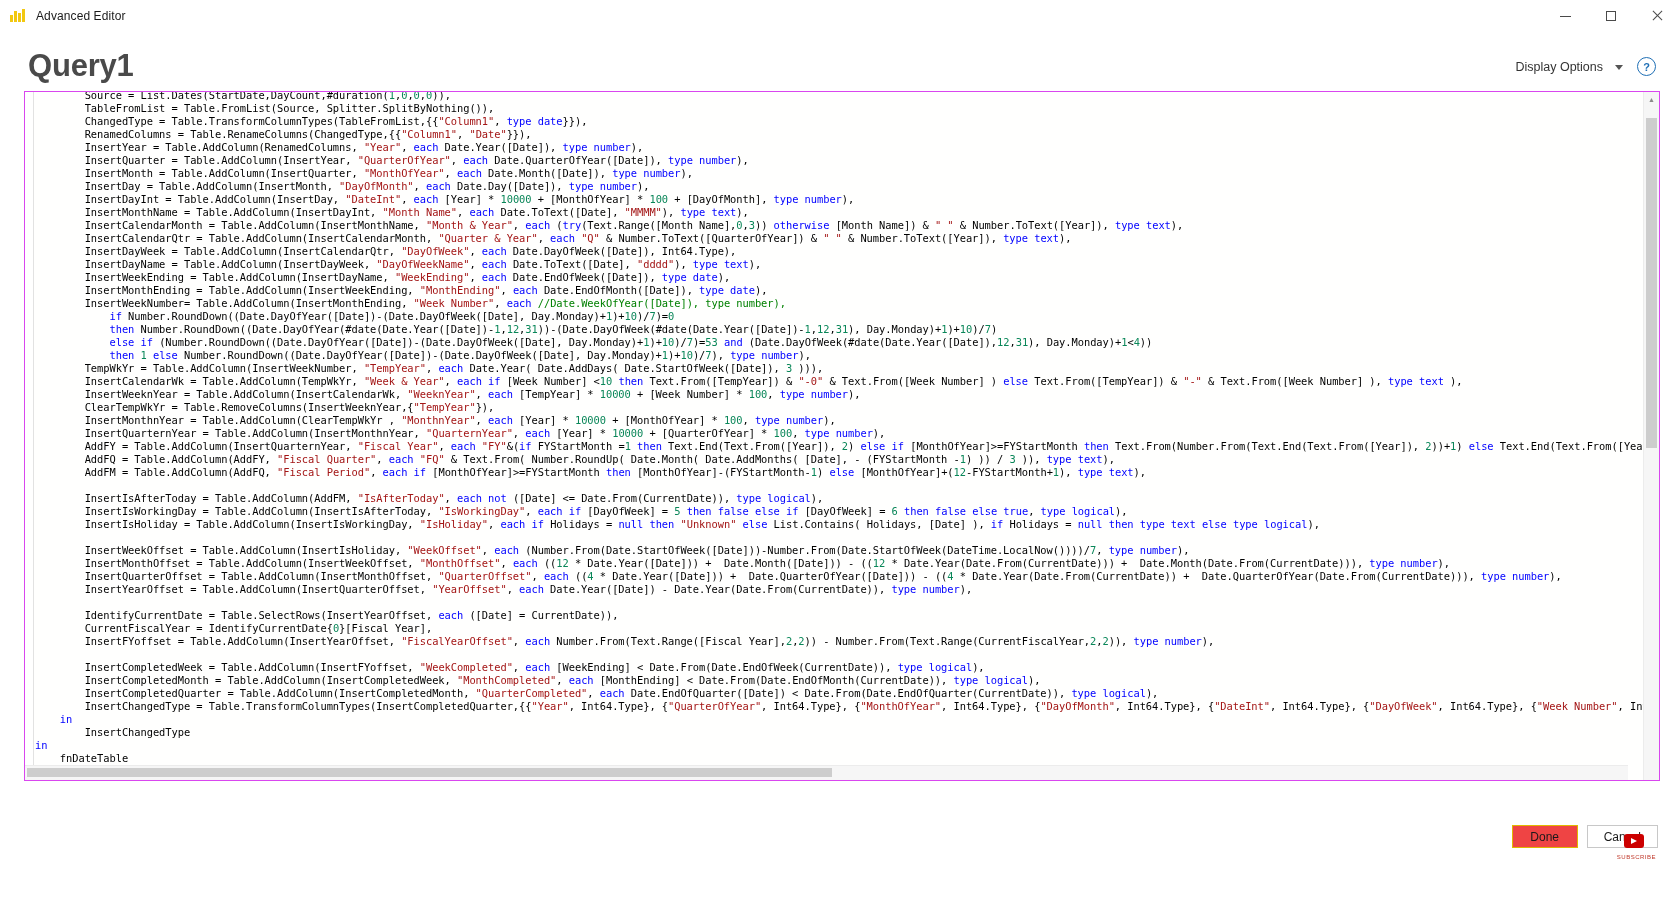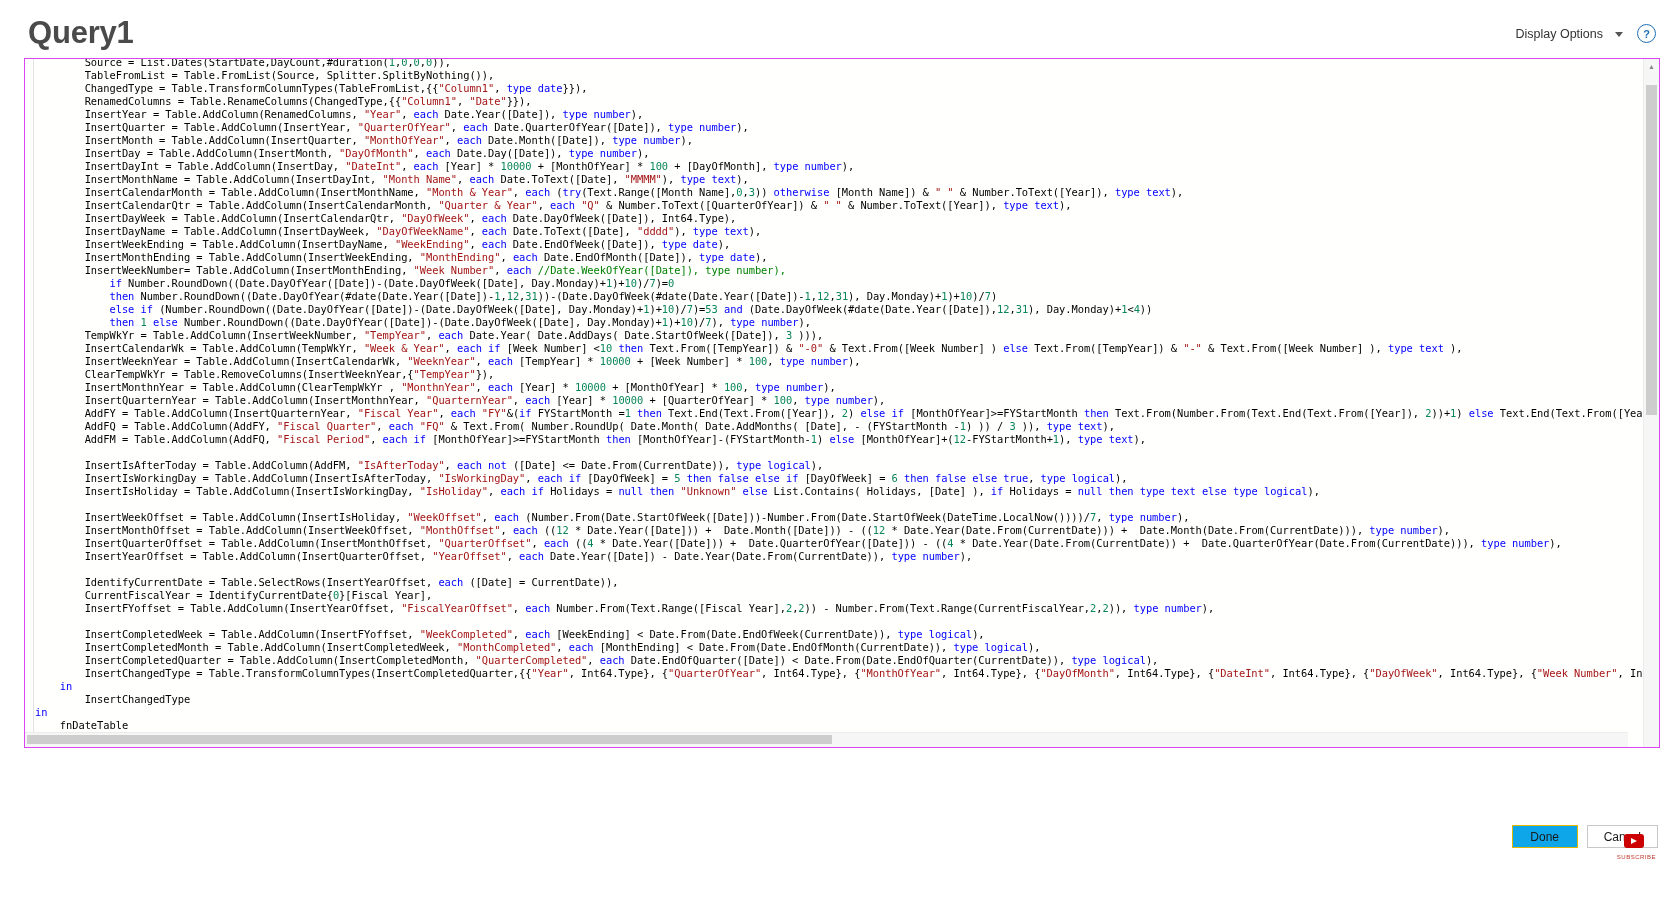--- a/index.html
+++ b/index.html
@@ -63,31 +63,50 @@
 
   
   .status{display:flex;align-items:center;gap:7px;margin:10px 0 0 26px;font-size:12.5px;color:#333;flex:0 0 auto;}
   .check{display:inline-block;width:14px;height:14px;position:relative;}
   .check:before{content:"";position:absolute;left:1px;top:6px;width:5px;height:1.8px;background:#107c10;transform:rotate(45deg);}
   .check:after{content:"";position:absolute;left:4px;top:4px;width:10px;height:1.8px;background:#107c10;transform:rotate(-50deg);}
 
   
   .footer{flex:1 1 auto;display:flex;align-items:flex-end;justify-content:flex-end;padding:0 22px 72px 0;gap:9px;}
   .btn{min-width:66px;height:23px;font-size:12px;display:inline-flex;align-items:center;justify-content:center;box-sizing:border-box;cursor:pointer;}
-  .btn-done{background:#0ea5e9;border:1px solid #e0b800;color:#1a1a1a;padding:1px 16px;}
+  .btn-done{background:#ef4444;border:1px solid #e0b800;color:#1a1a1a;padding:1px 16px;}
   .btn-cancel{background:#fff;border:1px solid #c8c8c8;color:#1a1a1a;padding:0 16px;}
   .sub-badge{position:absolute;right:24px;bottom:60px;font-size:6px;color:#c0392b;letter-spacing:.5px;}
   .sub-icon{position:absolute;right:36px;bottom:72px;width:20px;height:14px;background:#cc0000;border-radius:3px;}
   .sub-icon:after{content:"";position:absolute;left:7px;top:3.5px;border-left:6px solid #fff;border-top:3.5px solid transparent;border-bottom:3.5px solid transparent;}
 </style>
 </head>
 <body>
 
 <div class="window">
 
+  <div class="titlebar">
+    <span class="tb-icon">
+        <i></i>
+        <i></i>
+        <i></i>
+        <i></i>
+      </span>
+    <span class="tb-title">Advanced Editor</span>
+    <span class="tb-spacer"></span>
+    <span class="tb-btn">
+        <span class="glyph-min"></span>
+      </span>
+    <span class="tb-btn">
+        <span class="glyph-max"></span>
+      </span>
+    <span class="tb-btn close">
+        <span class="glyph-close"></span>
+      </span>
+  </div>
 
   <div class="header">
     <div class="page-title">Query1</div>
     <div class="hdr-spacer"></div>
     <div class="hdr-right">
       <div class="display-options">
         <span>Display Options</span>
         <span class="caret"></span>
       </div>
       <div class="help-icon">?</div>

